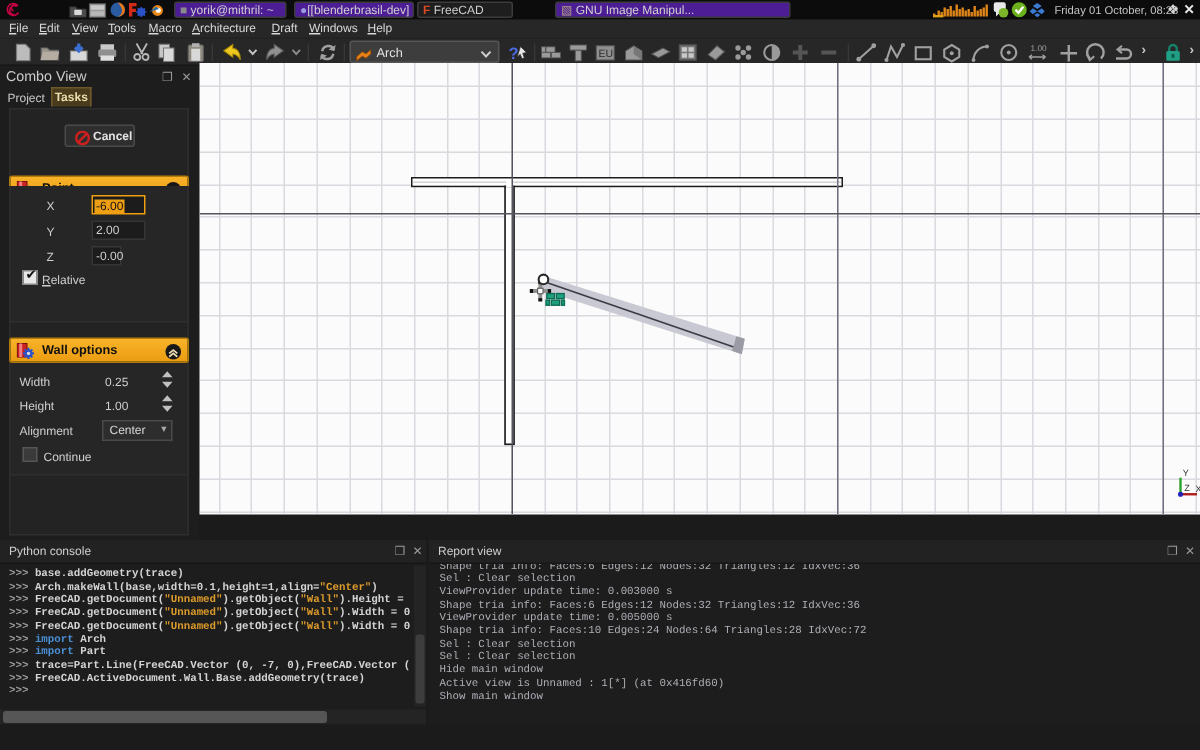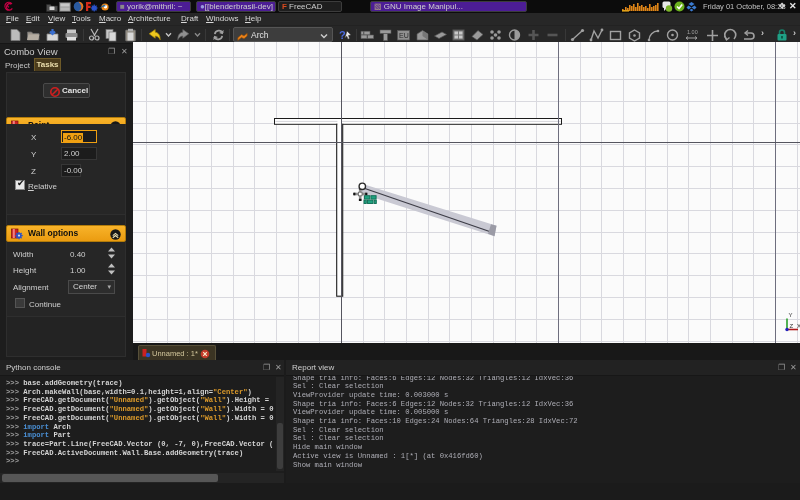--- a/index.html
+++ b/index.html
@@ -446,21 +446,21 @@
             <circle cx="8" cy="7.6" r="1.1" fill="#dddddd"></circle>
           </svg>
         </span><span style="padding-left:21px">Wall options</span><span style="position:absolute;right:4px;top:3px">
           <svg width="11" height="11" viewBox="0 0 11 11" style="">
             <circle cx="5.5" cy="5.5" r="5.2" fill="#181818"></circle>
             <path d="M2.8 6.6 L5.5 4.4 L8.2 6.6 M2.8 8.8 L5.5 6.6 L8.2 8.8" stroke="#e8dcb0" stroke-width="1.2" fill="none"></path>
           </svg>
         </span></div>
       <div class="sectbody" style="top:198px;height:75px">
         <div class="lbl" style="left:6px;top:8px">Width</div>
-        <div class="lbl" style="left:63px;top:8px">0.40</div>
+        <div class="lbl" style="left:63px;top:8px">0.25</div>
         <div class="abs" style="left:100px;top:5px">
           <svg width="9" height="12" viewBox="0 0 9 12" style="">
             <path d="M1 4.5 L4.5 0.5 L8 4.5 Z M1 7.5 L4.5 11.5 L8 7.5 Z" fill="#c0c0c0"></path>
           </svg>
         </div>
         <div class="lbl" style="left:6px;top:24px">Height</div>
         <div class="lbl" style="left:63px;top:24px">1.00</div>
         <div class="abs" style="left:100px;top:21px">
           <svg width="9" height="12" viewBox="0 0 9 12" style="">
             <path d="M1 4.5 L4.5 0.5 L8 4.5 Z M1 7.5 L4.5 11.5 L8 7.5 Z" fill="#c0c0c0"></path>
@@ -552,37 +552,20 @@
         <g font-family="Liberation Sans, sans-serif" font-size="6" fill="#333">
           <line x1="654" y1="287.5" x2="654" y2="276.5" stroke="#2aa12a" stroke-width="1.6"></line>
           <line x1="654" y1="287.5" x2="665" y2="287.5" stroke="#b01b1b" stroke-width="1.6"></line>
           <circle cx="654" cy="287.5" r="1.7" fill="#2222bb"></circle>
           <text x="655.5" y="275.0">Y</text>
           <text x="656.5" y="285.5">Z</text>
           <text x="664" y="286.0">X</text>
         </g>
       </svg>
     </div>
-    <div class="abs" style="left:133px;top:343px;width:667px;height:17px;background:#181818">
-      <div class="abs" style="left:5px;top:2px;width:78px;height:15px;background:#3b3423;border:1px solid #57503a;border-bottom:none;border-radius:2px 2px 0 0">
-        <span style="position:absolute;left:3px;top:3px">
-          <svg width="9" height="9" viewBox="0 0 9 9" style="">
-            <rect x="0.5" y="0" width="4" height="7.5" fill="#cc2222"></rect>
-            <circle cx="6" cy="6" r="2.2" fill="#2a52c8"></circle>
-          </svg>
-        </span>
-        <span style="position:absolute;left:13px;top:3px;color:#d2c69c;font-size:7.5px;line-height:9px">Unnamed : 1*</span>
-        <span style="position:absolute;left:61px;top:2.5px">
-          <svg width="10" height="10" viewBox="0 0 10 10" style="">
-            <circle cx="5" cy="5" r="4.3" fill="#c43a2a"></circle>
-            <path d="M3.2 3.2 L6.8 6.8 M6.8 3.2 L3.2 6.8" stroke="#f8e8c8" stroke-width="1.2"></path>
-          </svg>
-        </span>
-      </div>
-    </div>
     <div class="abs" style="left:0;top:360px;width:284px;height:123px;background:#1d1d1d;overflow:hidden">
       <div class="dock-title" style="left:0;top:0;width:284px;z-index:3">Python console</div>
       <div class="dkbtn" style="left:263px;z-index:4">❐</div>
       <div class="dkbtn" style="left:275px;z-index:4">✕</div>
       <div class="abs mono" style="left:6px;top:19px;color:#d4d4d4;font-weight:bold"><span style="color:#9a9a9a">&gt;&gt;&gt; </span>base.addGeometry(trace)
 <span style="color:#9a9a9a">&gt;&gt;&gt; </span>Arch.makeWall(base,width=0.1,height=1,align=<span style="color:#dc9a2a">"Center"</span>)
 <span style="color:#9a9a9a">&gt;&gt;&gt; </span>FreeCAD.getDocument(<span style="color:#dc9a2a">"Unnamed"</span>).getObject(<span style="color:#dc9a2a">"Wall"</span>).Height =
 <span style="color:#9a9a9a">&gt;&gt;&gt; </span>FreeCAD.getDocument(<span style="color:#dc9a2a">"Unnamed"</span>).getObject(<span style="color:#dc9a2a">"Wall"</span>).Width = 0
 <span style="color:#9a9a9a">&gt;&gt;&gt; </span>FreeCAD.getDocument(<span style="color:#dc9a2a">"Unnamed"</span>).getObject(<span style="color:#dc9a2a">"Wall"</span>).Width = 0
 <span style="color:#9a9a9a">&gt;&gt;&gt; </span><span style="color:#4a8fd4">import</span> Arch

